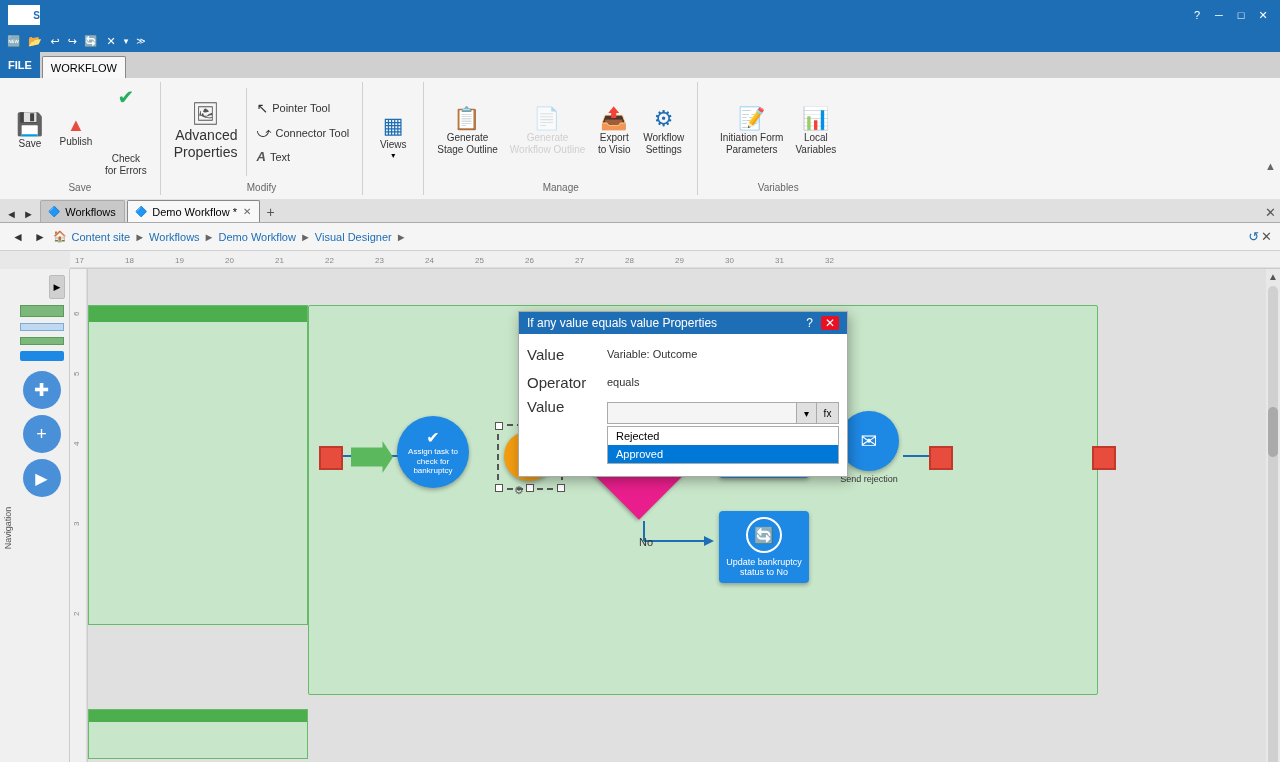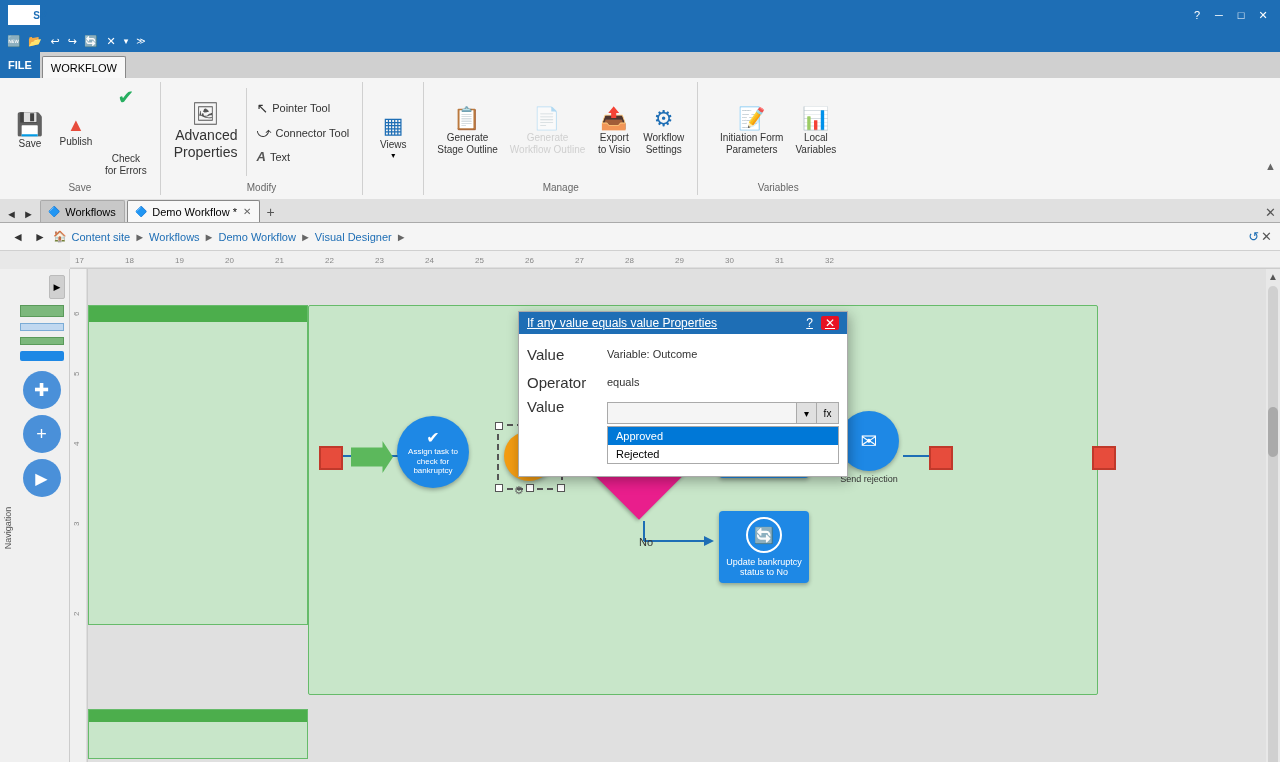--- a/index.html
+++ b/index.html
@@ -244,21 +244,20 @@
       width: 330px;
     }
     #props-dialog .dialog-header {
       background: #1e6eb5;
       color: white;
       padding: 4px 8px;
       display: flex;
       align-items: center;
       justify-content: space-between;
       font-size: 12px;
-      text-decoration: underline;
     }
     #props-dialog .dialog-header .header-right { display: flex; gap: 4px; }
     #props-dialog .dialog-header button {
       background: none; border: none; color: white; cursor: pointer; font-size: 12px; padding: 0 4px;
     }
     #props-dialog .dialog-header .close-btn { background: #e81123; border-radius: 2px; }
     #props-dialog .dialog-body { padding: 8px; }
     .props-row {
       display: flex;
       align-items: center;
@@ -666,22 +665,22 @@
             <div class="props-row" style="align-items:flex-start;">
               <div class="props-label">Value</div>
               <div style="flex:1;">
                 <div class="props-input-row">
                   <input class="props-input" value="" style="flex: 1 1 0%;">
                   <div class="props-dropdown-btn">▾</div>
                   <div class="props-fx-btn">fx</div>
                 </div>
 
                 <div class="props-dropdown-list">
+                  <div class="props-dropdown-item">Rejected</div>
                   <div class="props-dropdown-item selected">Approved</div>
-                  <div class="props-dropdown-item">Rejected</div>
                 </div>
               </div>
             </div>
           </div>
         </div>
 
       </div>
     </div>
 
     <div style="position:absolute; right:0; top:18px; bottom:22px; width:14px; background:#e8e8e8; display:flex; flex-direction:column; align-items:center;">

